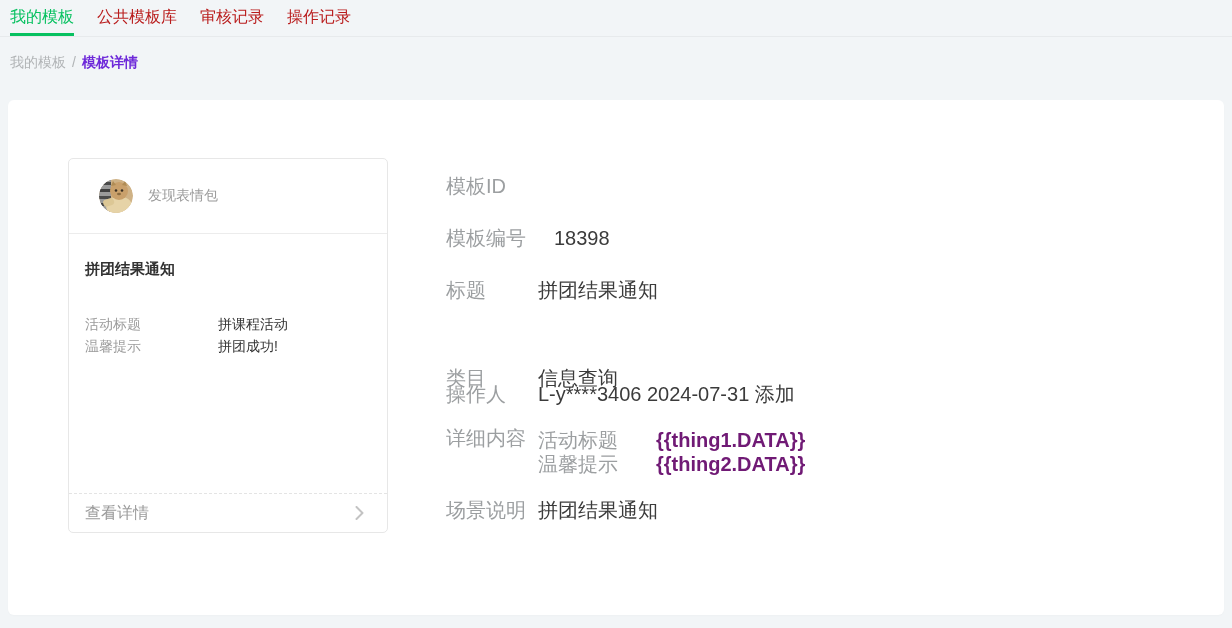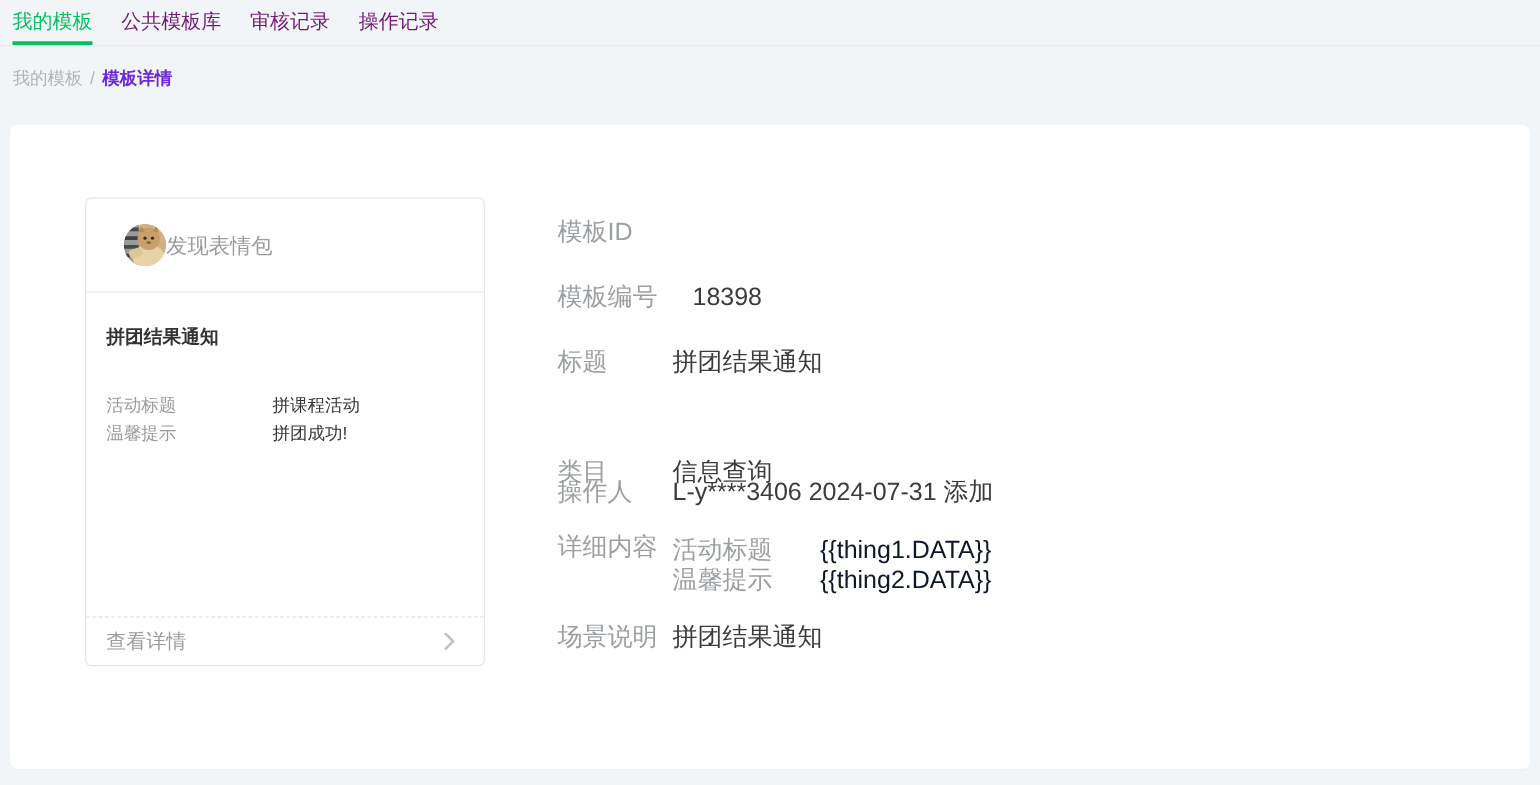--- a/index.html
+++ b/index.html
@@ -13,21 +13,21 @@
   }
   .page { position: absolute; inset: 0; width: 1232px; height: 520px; }
 
   
   .tabbar {
     position: absolute; left: 0; top: 0; width: 1232px; height: 37px;
     border-bottom: 1px solid #e7eaec;
     display: flex; align-items: stretch; padding-left: 10px;
   }
   .tab {
-    font-size: 16px; color: #701a75; cursor: pointer;
+    font-size: 16px; color: #b91c1c; cursor: pointer;
     display: flex; align-items: center; margin-right: 23px;
     border-bottom: 3px solid transparent; padding-top: 2px;
   }
   .tab.active { color: #07c160; border-bottom-color: #07c160; }
 
   
   .breadcrumb {
     position: absolute; left: 10px; top: 52px; height: 20px;
     font-size: 14px; line-height: 20px; color: #b1b4b6;
     display: flex; gap: 6px; align-items: center;
@@ -45,21 +45,21 @@
   .card {
     position: absolute; left: 60px; top: 58px; width: 320px; height: 375px;
     border: 1px solid #e7e7e7; border-radius: 5px; background: #fff;
     display: flex; flex-direction: column;
   }
   .card-header {
     height: 75px; border-bottom: 1px solid #ececec;
     display: flex; align-items: center; padding-left: 30px;
   }
   .avatar { width: 34px; height: 34px; border-radius: 50%; overflow: hidden; flex: 0 0 auto; }
-  .account-name { font-size: 17px; color: #9b9b9b; }
+  .account-name { margin-left: 15px; font-size: 14px; color: #9b9b9b; }
   .card-body { flex: 1 1 auto; padding: 26px 16px 0 16px; }
   .card-title { font-size: 15px; font-weight: bold; color: #333; }
   .card-fields { margin-top: 34px; }
   .card-field { display: flex; font-size: 14px; line-height: 22px; }
   .card-field .f-label { width: 133px; color: #9b9b9b; }
   .card-field .f-value { color: #353535; }
   .card-footer {
     height: 39px; border-top: 1px dashed #e4e4e4;
     display: flex; align-items: center; justify-content: space-between;
     padding: 0 23px 0 16px; cursor: pointer;
@@ -77,21 +77,21 @@
   .row-0 { top: 76px; }
   .row-1 { top: 128px; gap: 16px; }
   .row-2 { top: 180px; }
   .row-3 { top: 232px; margin-top: 36px; }
   .row-4 { top: 284px; }
   .row-content { top: 328px; }
   .row-scene { top: 400px; }
   .content-items { display: flex; flex-direction: column; }
   .content-item { display: flex; line-height: 24px; }
   .content-item .c-key { width: 118px; color: #9c9fa1; }
-  .content-item .c-val { color: #0f172a; }
+  .content-item .c-val { color: #701a75; font-weight: bold; }
 
   .chev { display: inline-flex; align-items: center; }
 </style>
 </head>
 <body>
 
 <div class="page">
 
   <div class="tabbar">
     <div class="tab active">我的模板</div>

